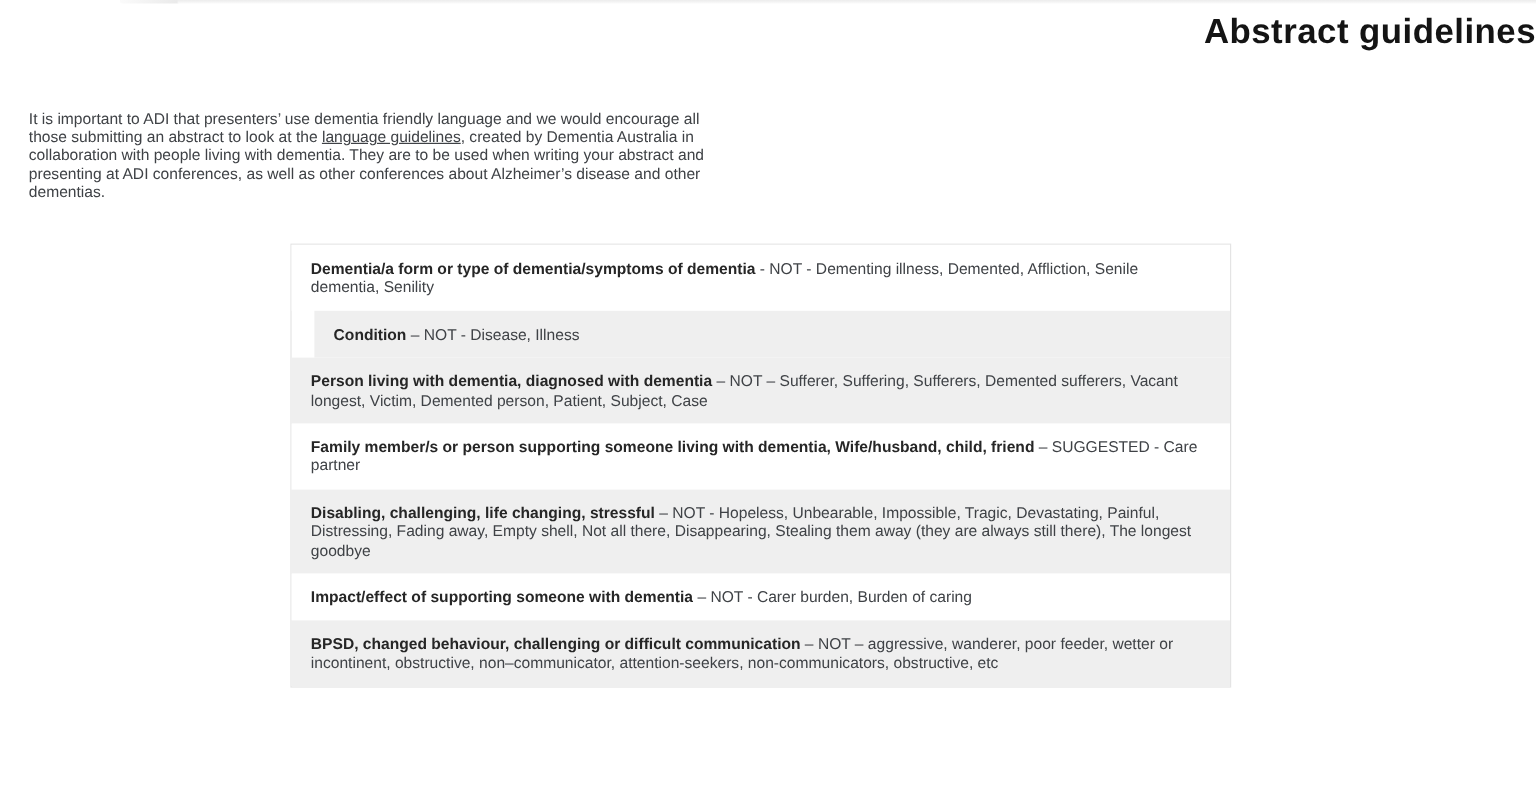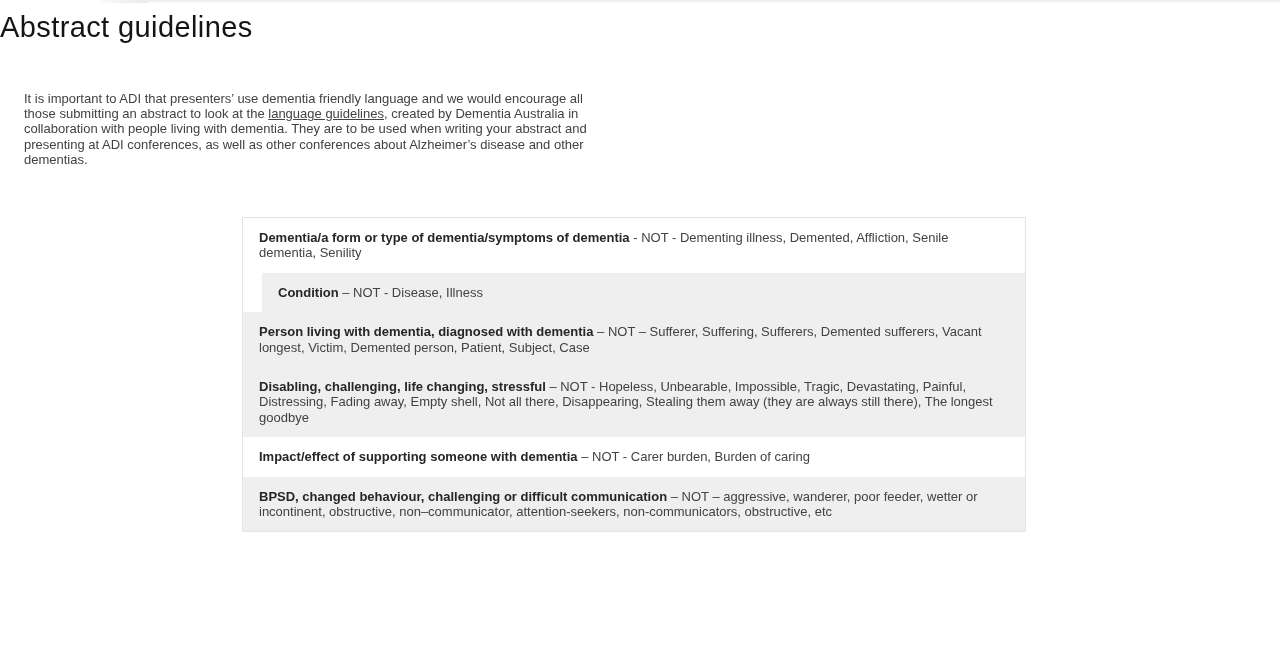--- a/index.html
+++ b/index.html
@@ -21,23 +21,23 @@
   }
   .top-edge-smudge {
     position: absolute;
     top: 0; left: 100px; width: 50px; height: 3px;
     background: linear-gradient(to right, #fbfbfb, #e9e9e9);
     border-radius: 0 0 2px 2px;
   }
   h1.title {
     position: absolute;
     top: 11px; left: 0; width: 100%;
-    text-align: left;
+    text-align: right;
     font-size: 29px;
-    font-weight: 400;
+    font-weight: 700;
     letter-spacing: 0.4px;
     color: #141414;
   }
   .intro-left {
     position: absolute;
     top: 91px; left: 24px; width: 582px;
     font-size: 13px;
     line-height: 15.2px;
     color: #3f4246;
   }
@@ -50,21 +50,21 @@
   .intro-right {
     position: absolute;
     top: 91px; left: 643px; width: 570px;
     font-size: 13px;
     line-height: 15.2px;
     color: #3f4246;
   }
   .intro-right p + p { margin-top: 11px; }
   .gtable {
     position: absolute;
-    top: 217px; left: 242px; width: 784px;
+    top: 203px; left: 242px; width: 784px;
     border: 1px solid #e4e4e4;
     background: #ffffff;
   }
   .trow {
     padding: 12px 16px;
     font-size: 13px;
     line-height: 15.4px;
     color: #3f4246;
     background: #ffffff;
   }
@@ -82,16 +82,17 @@
 
 <p class="intro-left"><span>It is important to ADI that presenters’ use dementia friendly language and we would encourage all those submitting an abstract to look at the </span><a>language guidelines</a><span>, created by Dementia Australia in collaboration with people living with dementia. They are to be used when writing your abstract and presenting at ADI conferences, as well as other conferences about Alzheimer’s disease and other dementias.</span></p>
 
 <div class="intro-right">
 </div>
 
 <div class="gtable" id="guidelines-table">
     <div class="trow"><span class="term">Dementia/a form or type of dementia/symptoms of dementia</span><span class="rest"> - NOT - Dementing illness, Demented, Affliction, Senile dementia, Senility</span></div>
     <div class="trow alt" style="background: rgb(239, 239, 239); margin-left: 19px;"><span class="term">Condition</span><span class="rest"> – NOT - Disease, Illness</span></div>
     <div class="trow alt" style="background: rgb(239, 239, 239);"><span class="term">Person living with dementia, diagnosed with dementia</span><span class="rest"> – NOT – Sufferer, Suffering, Sufferers, Demented sufferers, Vacant longest, Victim, Demented person, Patient, Subject, Case</span></div>
+    <div class="trow"><span class="term">Family member/s or person supporting someone living with dementia, Wife/husband, child, friend</span><span class="rest"> – SUGGESTED - Care partner</span></div>
     <div class="trow alt" style="background: rgb(239, 239, 239);"><span class="term">Disabling, challenging, life changing, stressful</span><span class="rest"> – NOT - Hopeless, Unbearable, Impossible, Tragic, Devastating, Painful, Distressing, Fading away, Empty shell, Not all there, Disappearing, Stealing them away (they are always still there), The longest goodbye</span></div>
     <div class="trow"><span class="term">Impact/effect of supporting someone with dementia</span><span class="rest"> – NOT - Carer burden, Burden of caring</span></div>
     <div class="trow alt" style="background: rgb(239, 239, 239);"><span class="term">BPSD, changed behaviour, challenging or difficult communication</span><span class="rest"> – NOT – aggressive, wanderer, poor feeder, wetter or incontinent, obstructive, non–communicator, attention-seekers, non-communicators, obstructive, etc</span></div>
   </div>
 
 </body></html>

